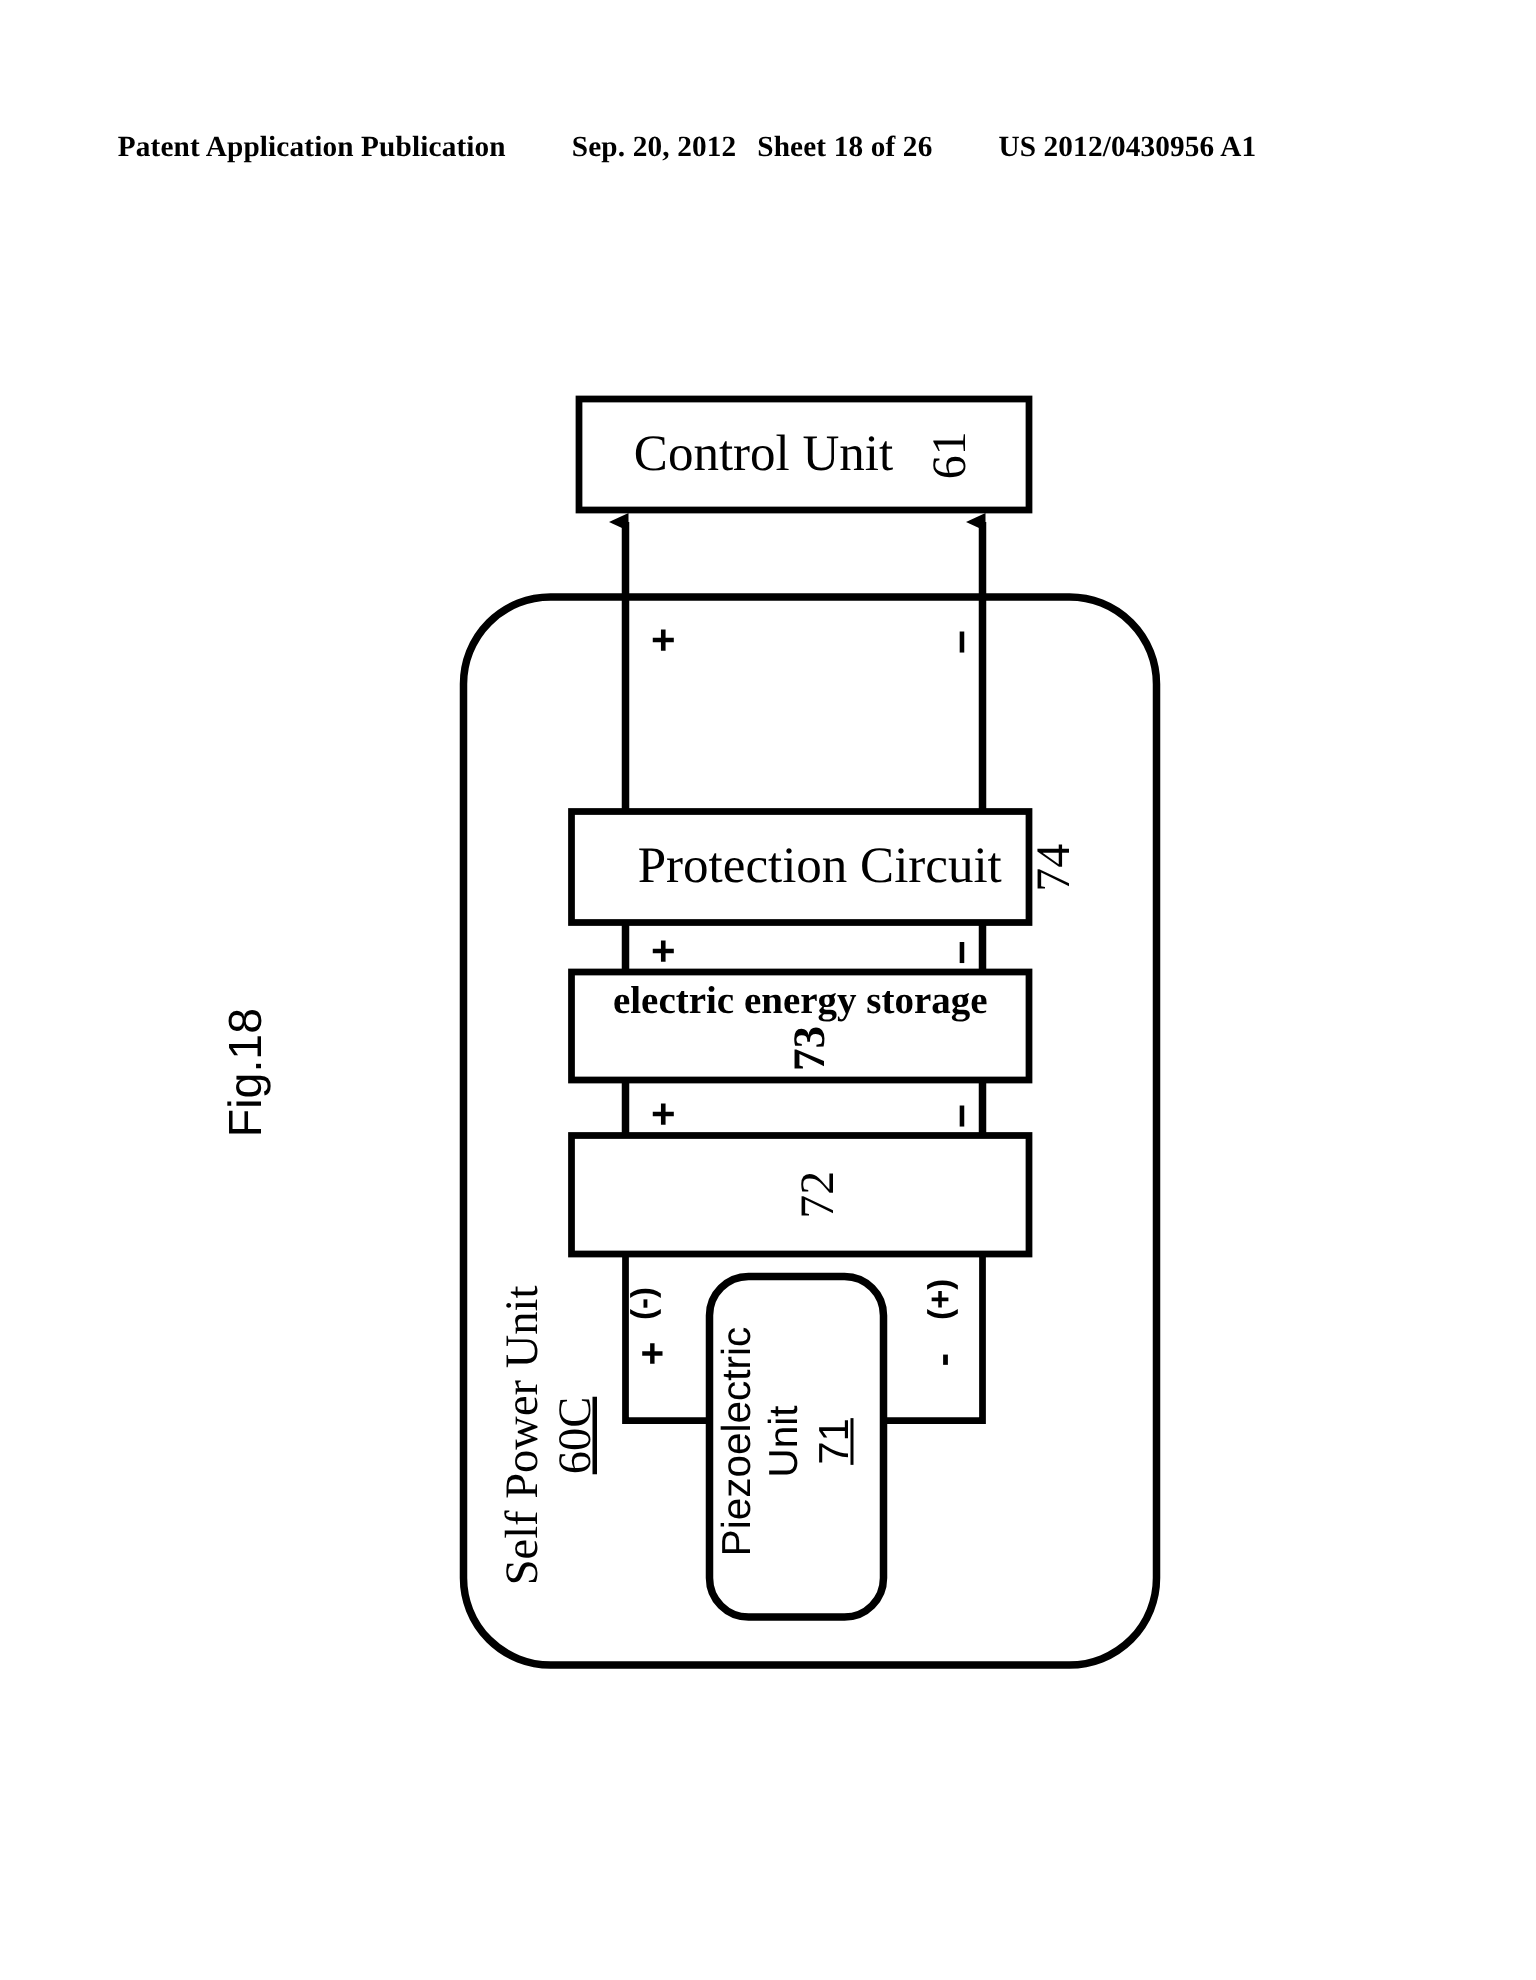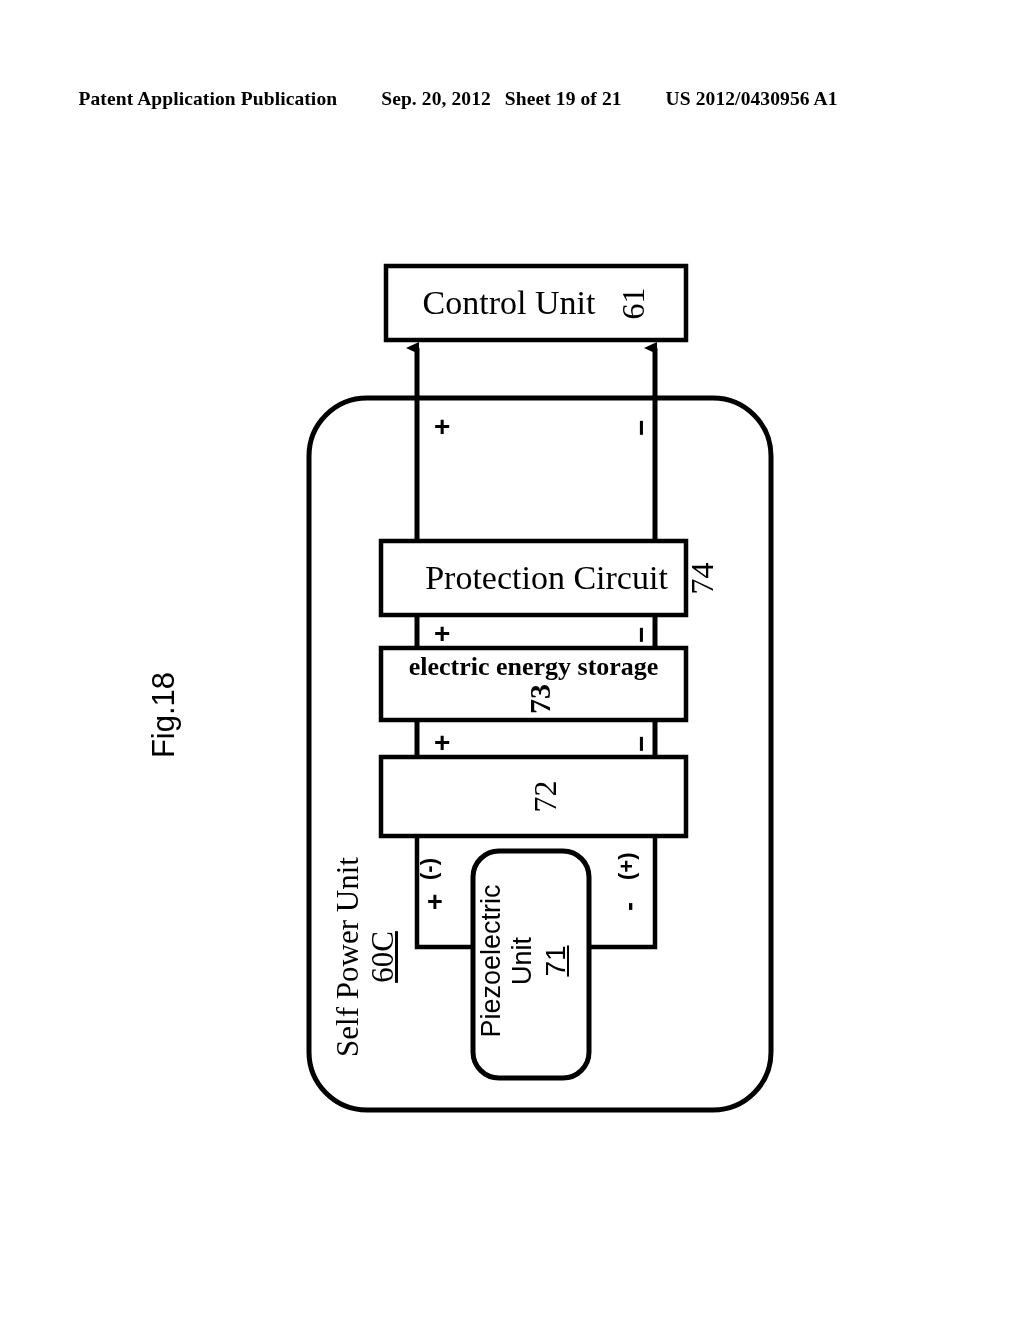--- a/index.html
+++ b/index.html
@@ -138,21 +138,21 @@
     font-weight: normal;
   }
   .u-line { text-decoration: underline; }
 </style>
 </head>
 <body>
 
 <div class="page-header">
   <span class="hdr-pub">Patent Application Publication</span>
   <span class="hdr-date">Sep. 20, 2012</span>
-  <span class="hdr-sheet">Sheet 19 of 21</span>
+  <span class="hdr-sheet">Sheet 18 of 26</span>
   <span class="hdr-patno">US 2012/0430956 A1</span>
 </div>
 
 <div class="fig-label">Fig.18</div>
 
 <div class="diagram">
 
   <svg width="1024" height="1320" viewBox="0 0 1024 1320">
     <defs>
       <marker id="arrowUp" markerWidth="14" markerHeight="14" refX="6" refY="11" orient="auto" markerUnits="userSpaceOnUse">

